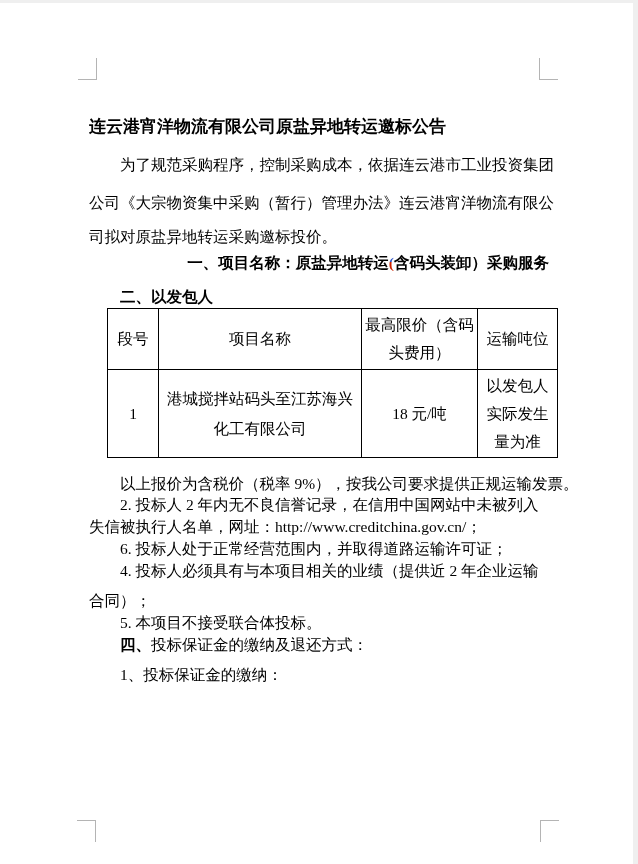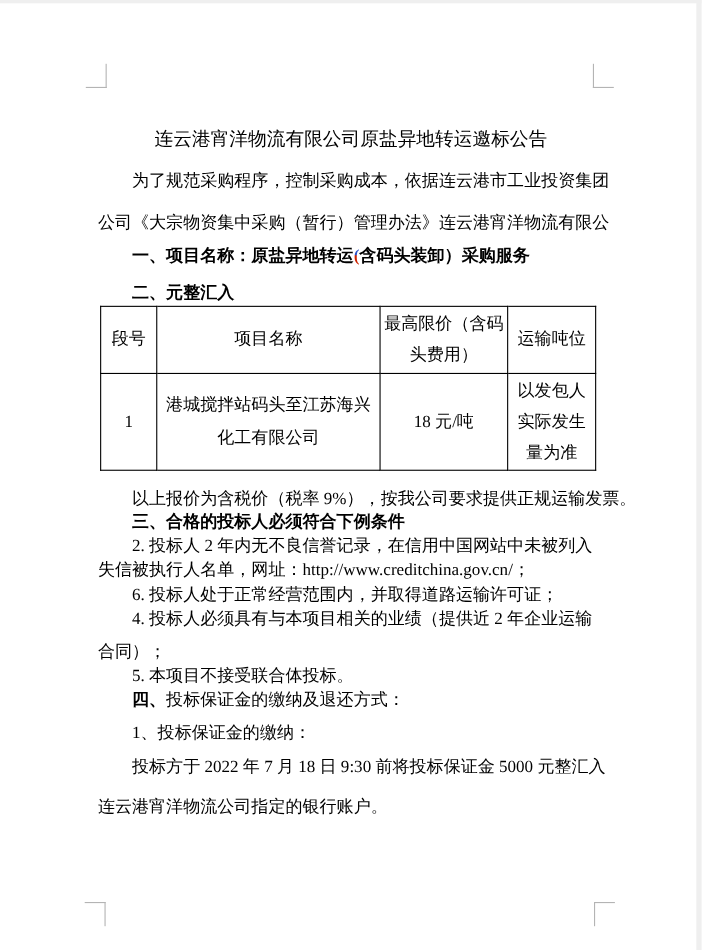--- a/index.html
+++ b/index.html
@@ -24,37 +24,37 @@
   .crop-tr { left:539px; top:58px;  border-left:1px solid #b4b4b4;  border-bottom:1px solid #b4b4b4; }
   .crop-bl { left:77px;  top:820px; border-right:1px solid #b4b4b4; border-top:1px solid #b4b4b4; }
   .crop-br { left:540px; top:820px; border-left:1px solid #b4b4b4;  border-top:1px solid #b4b4b4; }
 
   .content {
     position:absolute; left:89px; top:116px; width:460px;
     font-size:15.5px; line-height:22px;
   }
 
   .doc-title {
-    text-align:center; font-weight:normal; font-size:17px;
+    font-weight:bold; font-size:17px;
     height:22px; line-height:22px; white-space:nowrap;
   }
 
   .line { height:22px; line-height:22px; white-space:nowrap; }
   .ind  { padding-left:31px; }
   .bold { font-weight:bold; }
 
   .intro-line { height:38px; line-height:38px; white-space:nowrap; }
   .intro-first { margin-top:8px; }
   .intro-last { height:30px; line-height:30px; }
 
-  .h1 { height:22px; line-height:22px; }
+  .h1 { height:22px; line-height:22px;text-align:right; }
   .h2 { height:22px; line-height:22px; margin-top:12px; }
 
   table.freight {
-    border-collapse:collapse; margin-left:2px;
+    border-collapse:collapse; margin-left:18px;
     table-layout:fixed; width:446px;
     font-size:15.5px;
   }
   table.freight th, table.freight td {
     border:1px solid #000; padding:0;
     text-align:center; vertical-align:middle;
     font-weight:normal;
   }
   .col-seg   { width:50px; }
   .col-name  { width:202px; }
@@ -95,25 +95,26 @@
   <div class="crop crop-bl"></div>
   <div class="crop crop-br"></div>
 
   <div class="content">
 
     <div class="doc-title">连云港宵洋物流有限公司原盐异地转运邀标公告</div>
 
     <div>
       <div class="intro-line intro-first ind">为了规范采购程序，控制采购成本，依据连云港市工业投资集团</div>
       <div class="intro-line">公司《大宗物资集中采购（暂行）管理办法》连云港宵洋物流有限公</div>
+      <div class="intro-line intro-last">司拟对原盐异地转运采购邀标投价。</div>
     </div>
 
     <div class="line h1 ind bold"><span>一、项目名称：原盐异地转运</span><span class="paren-artifact">(</span><span>含码头装卸）采购服务</span></div>
 
-    <div class="line h2 ind bold">二、元整汇入</div>
+    <div class="line h2 ind bold">二、以发包人</div>
 
     <table class="freight">
       <tbody>
           <tr class="hdr">
         <th class="col-seg">
               <div class="cell-line">段号</div>
             </th>
         <th class="col-name">
               <div class="cell-line">项目名称</div>
             </th>
@@ -140,21 +141,20 @@
           <div class="cell-line">以发包人</div>
           <div class="cell-line">实际发生</div>
           <div class="cell-line">量为准</div>
         </td>
       </tr>
     </tbody>
       </table>
 
     <div class="note ind">以上报价为含税价（税率 9%），按我公司要求提供正规运输发票。</div>
 
-    <div class="line ind bold">三、合格的投标人必须符合下例条件</div>
 
 
     <div>
       <div class="line ind">2. 投标人 2 年内无不良信誉记录，在信用中国网站中未被列入</div>
       <div class="line">失信被执行人名单，网址：http://www.creditchina.gov.cn/；</div>
     </div>
 
     <div>
       <div class="line ind">6. 投标人处于正常经营范围内，并取得道路运输许可证；</div>
     </div>
@@ -165,19 +165,15 @@
     </div>
 
     <div>
       <div class="line ind">5. 本项目不接受联合体投标。</div>
     </div>
 
     <div class="line ind"><span class="bold">四、</span><span>投标保证金的缴纳及退还方式：</span></div>
 
     <div class="line ind it-gap8">1、投标保证金的缴纳：</div>
 
-    <div>
-      <div class="line ind it-gap9">投标方于 2022 年 7 月 18 日 9:30 前将投标保证金 5000 元整汇入</div>
-      <div class="line it-gap14">连云港宵洋物流公司指定的银行账户。</div>
-    </div>
 
   </div>
 </div>
 
 </body></html>

